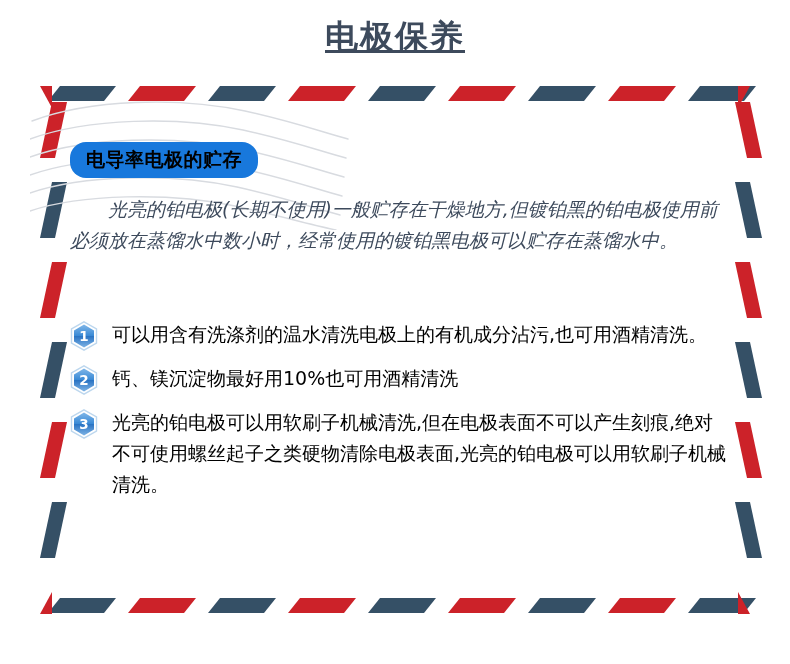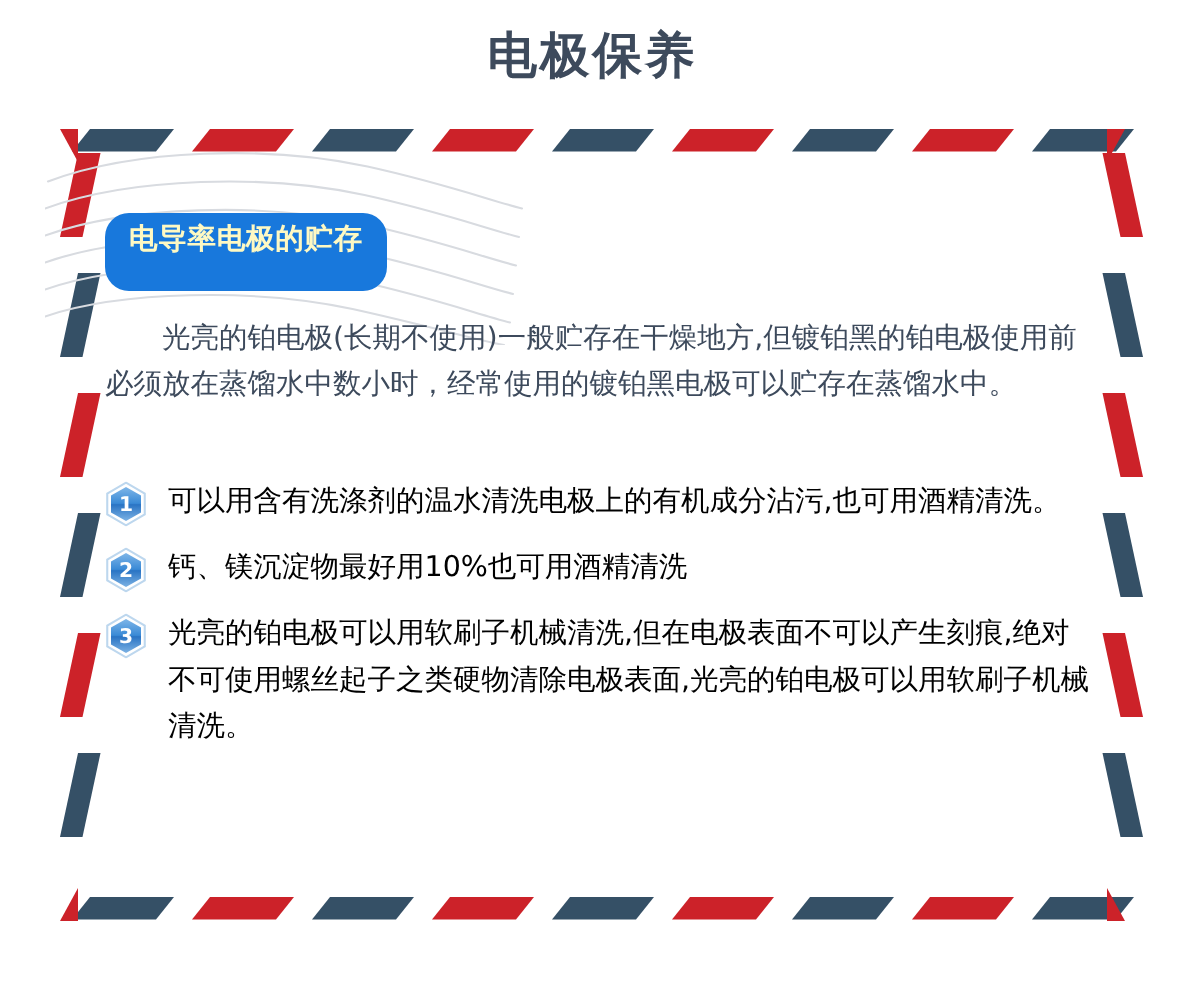--- a/index.html
+++ b/index.html
@@ -27,20 +27,21 @@
     position: absolute;
     top: 14px;
     left: 0;
     width: 790px;
     text-align: center;
     font-size: 33px;
     font-weight: bold;
     color: #3d4a5c;
     letter-spacing: 2px;
     line-height: 46px;
+    text-decoration: underline;
   }
 
   
   .border-frame {
     position: absolute;
     left: 0;
     top: 80px;
     width: 790px;
     height: 540px;
     pointer-events: none;
@@ -72,37 +73,38 @@
     position: absolute;
     left: 70px;
     width: 660px;
   }
   .section-storage { top: 62px; }
   .section-cleaning { top: 225px; }
 
   .pill {
     display: inline-block;
     background: #1878dc;
-    color: #fef9c3;
+    color: #000000;
     font-size: 19px;
     font-weight: bold;
     line-height: 1;
-    padding: 8px 16px 25px 16px;
+    padding: 8px 16px 9px 16px;
     border-radius: 16px;
     letter-spacing: 0.5px;
     white-space: nowrap;
   }
 
   .paragraph {
     margin-top: 16px;
     font-size: 19px;
     line-height: 31px;
     color: #3d4a5c;
     text-indent: 2em;
     letter-spacing: 0px;
+    font-style: italic;
   }
 
   .list {
     margin-top: 14px;
   }
   .list-item {
     display: flex;
     align-items: flex-start;
     margin-bottom: 12px;
   }

